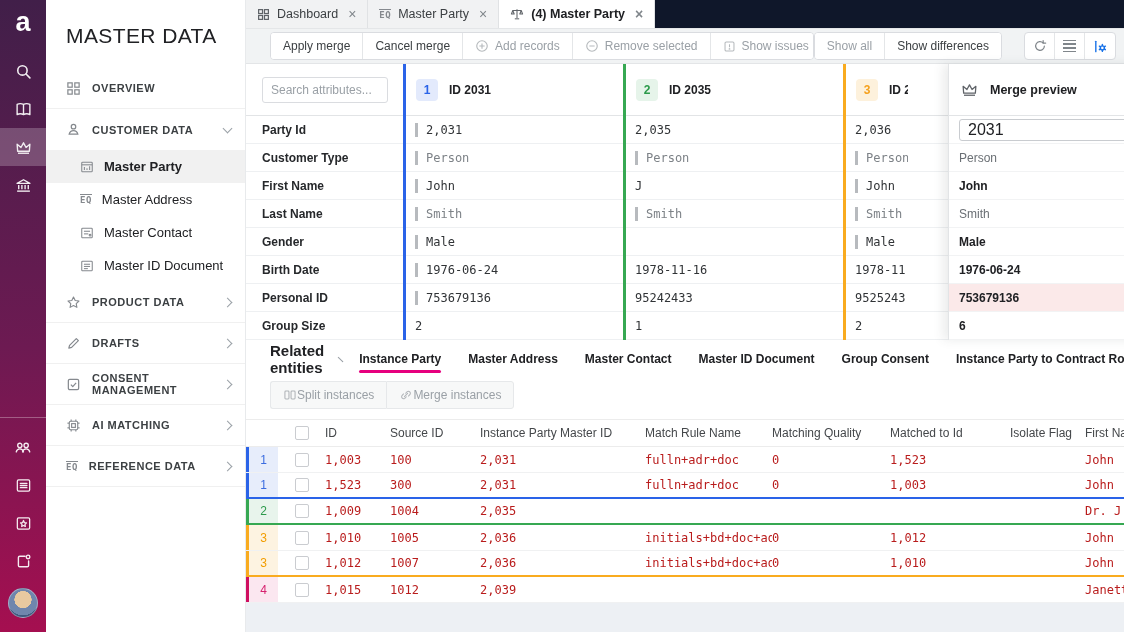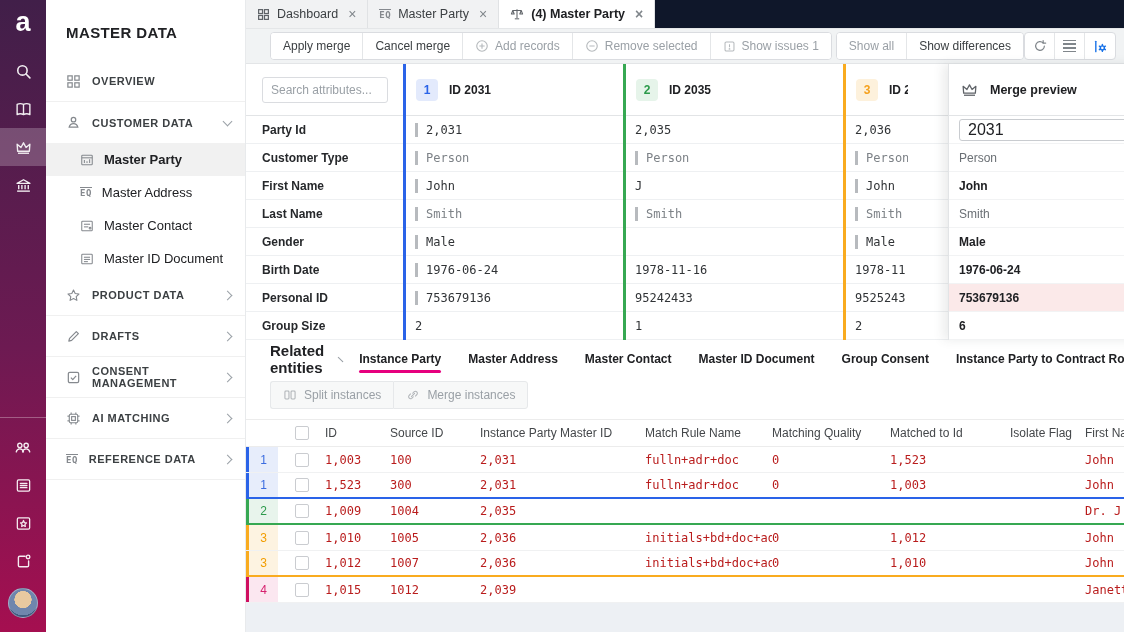--- a/index.html
+++ b/index.html
@@ -17,21 +17,21 @@
   .rail-item svg{stroke:#fff;}
   .rail-item.active{background:rgba(255,255,255,.24);}
   .rail-spacer{flex:1;}
   .rail-divider{width:46px;height:1px;background:rgba(255,255,255,.3);margin-bottom:10px;}
   .rail-avatar{width:30px;height:30px;border-radius:50%;margin:8px 0 14px;
     background:radial-gradient(circle at 50% 38%,#e8c9a0 0 38%,#6f86ad 39% 70%,#41597f 71%);
     border:1px solid rgba(255,255,255,.35);}
 
   
   .sidebar{flex:0 0 200px;width:200px;background:#fff;border-right:1px solid #e8eaec;display:flex;flex-direction:column;}
-  .sidebar-title{padding:24px 0 20px 20px;font-size:15px;font-weight:700;letter-spacing:.4px;color:#202124;}
+  .sidebar-title{padding:24px 0 20px 20px;font-size:21px;font-weight:400;letter-spacing:.4px;color:#202124;}
   .nav-item{height:41px;display:flex;align-items:center;gap:11px;padding:0 14px 0 20px;
     font-size:11px;font-weight:700;letter-spacing:.5px;color:#3c4043;}
   .nav-item svg,.nav-child svg{stroke:#85898e;flex:0 0 auto;}
   .nav-item.sep{border-bottom:1px solid #f0f0f0;}
   .nav-child{height:33px;display:flex;align-items:center;gap:10px;padding:0 14px 0 34px;font-size:13px;color:#202124;}
   .nav-child.active{background:#f1f1f1;font-weight:600;}
   .chev{margin-left:auto;width:7px;height:7px;border-right:1.5px solid #9aa0a6;border-bottom:1.5px solid #9aa0a6;
     transform:rotate(-45deg);flex:0 0 auto;}
   .chev.down{transform:rotate(45deg);margin-top:-3px;}
   .eqglyph{font-family:"DejaVu Sans Mono",monospace;font-size:9px;font-weight:700;color:#85898e;
@@ -48,21 +48,21 @@
   .tab .x{color:#80868b;font-size:14px;line-height:1;margin-left:3px;}
 
   .toolbar{height:35px;background:#f1f3f4;border-bottom:1px solid #e3e5e7;display:flex;align-items:center;
     padding:0 8px 0 24px;}
   .btngroup{display:flex;border:1px solid #dadce0;border-radius:4px;background:#fff;overflow:hidden;height:28px;}
   .btn{display:flex;align-items:center;gap:6px;padding:0 12px;font-size:12px;color:#3c4043;background:#fff;
     border-right:1px solid #e4e6e8;white-space:nowrap;}
   .btn:last-child{border-right:none;}
   .btn.disabled{color:#9aa0a6;}
   .btn.disabled svg{stroke:#b6babd;}
-  .tb-right{margin-left:auto;display:flex;align-items:center;}
+  .tb-right{margin-left:auto;display:flex;align-items:center;gap:22px;}
   .iconbtn{width:30px;display:flex;align-items:center;justify-content:center;border-right:1px solid #e4e6e8;}
   .iconbtn:last-child{border-right:none;}
   .iconbtn svg{stroke:#80868b;}
   .iconbtn.blue svg{stroke:#1a73e8;}
   .rows-glyph{display:flex;flex-direction:column;gap:2px;}
   .rows-glyph i{display:block;width:13px;height:1.6px;background:#80868b;}
 
   
   .compare{position:relative;flex:0 0 276px;height:276px;background:#fff;}
   .chead,.crow{display:grid;grid-template-columns:157px 220px 220px 65px;align-items:center;}
@@ -108,21 +108,21 @@
   
   .related{flex:1;display:flex;flex-direction:column;background:#fff;min-height:0;}
   .rhead{height:38px;display:flex;align-items:center;padding:0 14px 0 24px;}
   .rtitle{font-size:15px;font-weight:700;color:#202124;}
   .rchev{width:7px;height:7px;border-right:1.6px solid #9aa0a6;border-bottom:1.6px solid #9aa0a6;
     transform:rotate(-45deg);margin:0 18px 0 16px;}
   .rtabs{display:flex;gap:27px;align-items:stretch;height:100%;}
   .rtab{font-size:12px;font-weight:700;color:#202124;display:flex;align-items:center;position:relative;white-space:nowrap;}
   .rtab.active::after{content:"";position:absolute;left:0;right:0;bottom:5px;height:3px;border-radius:2px;background:#e6007e;}
   .rbtnrow{height:34px;display:flex;align-items:center;padding-left:24px;}
-  .rbtn{display:flex;align-items:center;gap:7px;height:28px;padding:0 12px;background:#f7f8f8;
+  .rbtn{display:flex;align-items:center;height:28px;padding:0 12px;background:#f7f8f8;
     border:1px solid #e6e8ea;color:#9aa0a6;font-size:12px;white-space:nowrap;}
   .rbtn svg{stroke:#b0b4b8;}
   .rbtn:first-child{border-radius:3px 0 0 3px;border-right:none;}
   .rbtn:last-child{border-radius:0 3px 3px 0;}
 
   
   .itable{margin-top:7px;}
   .ihead,.irow{display:grid;grid-template-columns:32px 47px 65px 90px 165px 127px 118px 120px 75px minmax(0,1fr);
     align-items:center;}
   .ihead{height:28px;border-top:1px solid #ececec;border-bottom:1px solid #ececec;font-size:12px;

